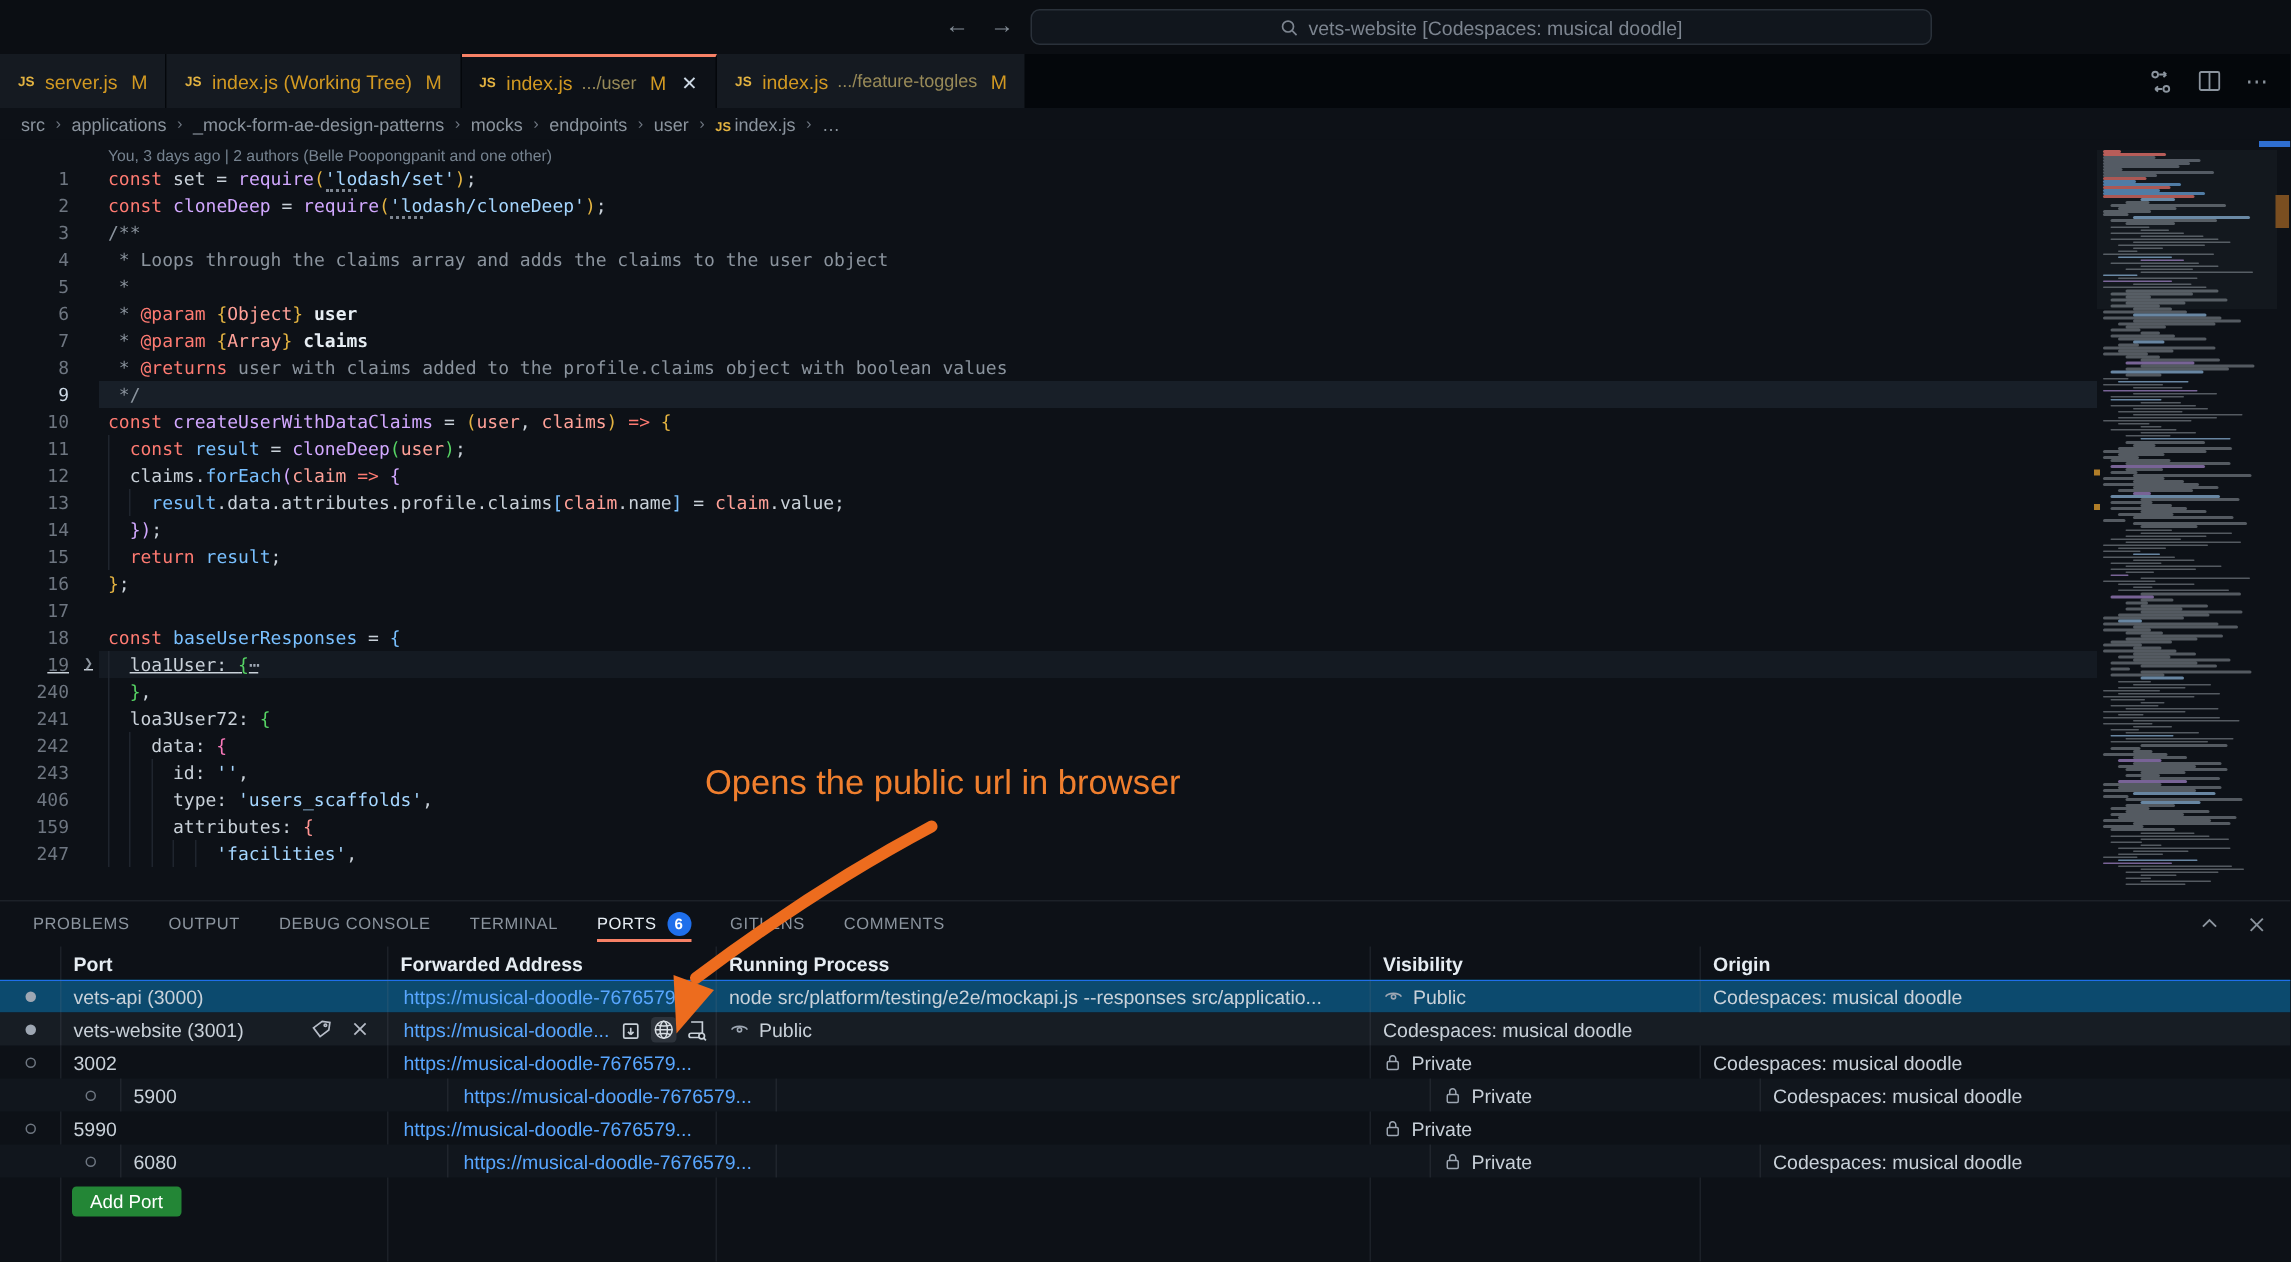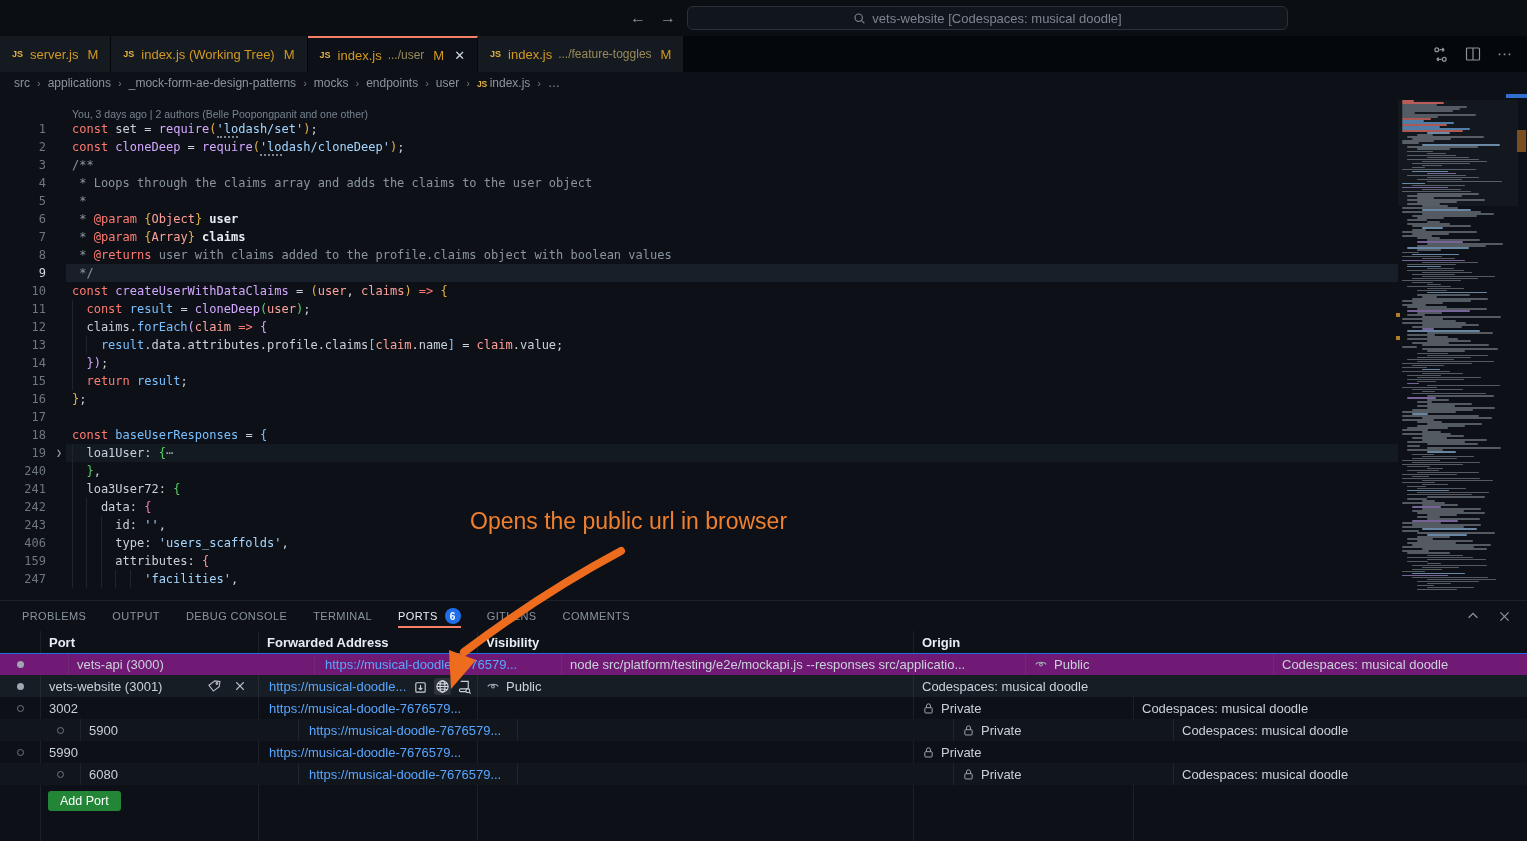--- a/index.html
+++ b/index.html
@@ -28,25 +28,25 @@
   .tclose { color:#cdd9e5; margin-left:10px; font-size:13px; line-height:1; }
   .tab-actions { margin-left:auto; display:flex; align-items:center; gap:16px; padding-right:14px; color:#8b949e; }
 
   
   .breadcrumbs { height:21px; display:flex; align-items:center; padding-left:14px; font-size:12px; color:#8b949e; gap:7px; background:#0d1117; }
   .bc-sep { color:#6e7681; font-size:11px; }
   .bc-js { color:#e3b341; font-weight:bold; font-size:8.5px; }
 
   
   .editor { position:relative; height:507px; background:#0d1117; overflow:hidden; }
-  .code-area { position:absolute; left:0; top:10px; width:1398px; }
+  .code-area { position:absolute; left:0; top:0; width:1398px; }
   .blame { height:17px; padding-left:72px; font-size:10.5px; color:#768390; display:flex; align-items:flex-end; }
   .line { display:flex; height:18px; font-family:"DejaVu Sans Mono", monospace; font-size:12px; line-height:18px; }
   .line.hl  { background:linear-gradient(to right, transparent 66px, #181f28 66px); }
-  .line.hl2 { background:linear-gradient(to right, transparent 66px, #141a22 66px); }
+  .line.hl2 { background:linear-gradient(to right, transparent 66px, #141a22 66px);text-decoration:underline; }
   .ln { flex:0 0 46px; text-align:right; color:#6e7681; font-size:12px; }
   .line.hl .ln { color:#cdd9e5; }
   .fcol { flex:0 0 26px; color:#8b949e; font-size:10px; display:flex; align-items:center; justify-content:center; }
   .content { white-space:pre; }
   .ind { display:inline-block; width:2ch; border-left:1px solid #1f252e; height:18px; vertical-align:top; }
   .kw{color:#ff7b72} .pl{color:#c9d1d9} .fn{color:#d2a8ff} .vb{color:#79c0ff} .prm{color:#ffa198}
   .str{color:#a5d6ff} .cm{color:#8b949e} .jsn{color:#e6edf3;font-weight:bold}
   .by{color:#e3b341} .bg2{color:#56d364} .bb{color:#79c0ff} .bp{color:#d2a8ff} .bpk{color:#f778ba} .bsa{color:#ff9492}
   .fold{color:#9ea7b3; letter-spacing:-1px;}
   .sp{border-bottom:2px dotted #7d8590;}
@@ -69,21 +69,21 @@
   .pbadge { background:#1f6feb; color:#fff; font-size:10px; font-weight:bold; min-width:16px; height:16px; border-radius:8px;
             display:flex; align-items:center; justify-content:center; padding:0 4px; }
   .panel-actions { margin-left:auto; display:flex; gap:18px; padding-right:16px; color:#8b949e; align-items:center; }
 
   .ports-table { position:relative; height:210px; }
   .prow { display:grid; grid-template-columns:40px 218px 219px 436px 220px auto; height:22px; align-items:center; font-size:13px; }
   .prow > div { height:22px; display:flex; align-items:center; overflow:hidden; white-space:nowrap; }
   .prow > div:nth-child(n+2) { border-left:1px solid rgba(110,118,129,.16); padding-left:8px; }
   .prow.head { font-weight:bold; color:#e6edf3; }
   .prow.head > div { border-left-color:rgba(110,118,129,.16); }
-  .prow.selected { background:#701a75; box-shadow:inset 0 1px 0 #1f6feb;gap:28px; }
+  .prow.selected { background:#0c4a6e; box-shadow:inset 0 1px 0 #1f6feb; }
   .prow.hover { background:#171d24; }
   .prow.alt { background:#11161d;padding-left:40px; }
   .dotcell { justify-content:center; }
   .dot-filled { width:7px; height:7px; border-radius:50%; background:#9ea7b3; }
   .dot-hollow { width:7px; height:7px; border-radius:50%; border:1.5px solid #6e7681; }
   .addr-cell { padding-left:10px !important; }
   .link { color:#58a6ff; overflow:hidden; text-overflow:ellipsis; white-space:nowrap; }
   .cell-icons { display:flex; align-items:center; gap:5px; margin-left:6px; color:#c9d1d9; flex:0 0 auto; }
   .ic { width:17px; height:17px; display:flex; align-items:center; justify-content:center; border-radius:3px; }
   .ic.hovered { background:#2d333b; }
@@ -602,20 +602,21 @@
             <line x1="3" y1="3" x2="13" y2="13"></line>
             <line x1="13" y1="3" x2="3" y2="13"></line>
           </svg>
       </div>
     </div>
     <div class="ports-table">
       <div class="prow head">
           <div class="dotcell"></div>
           <div>Port</div>
           <div>Forwarded Address</div>
+          <div>Running Process</div>
           <div>Visibility</div>
           <div>Origin</div>
         </div>
       <div>
           <div class="prow selected">
             <div class="dotcell">
               <span class="dot-filled"></span>
             </div>
             <div>
               <span>vets-api (3000)</span>

